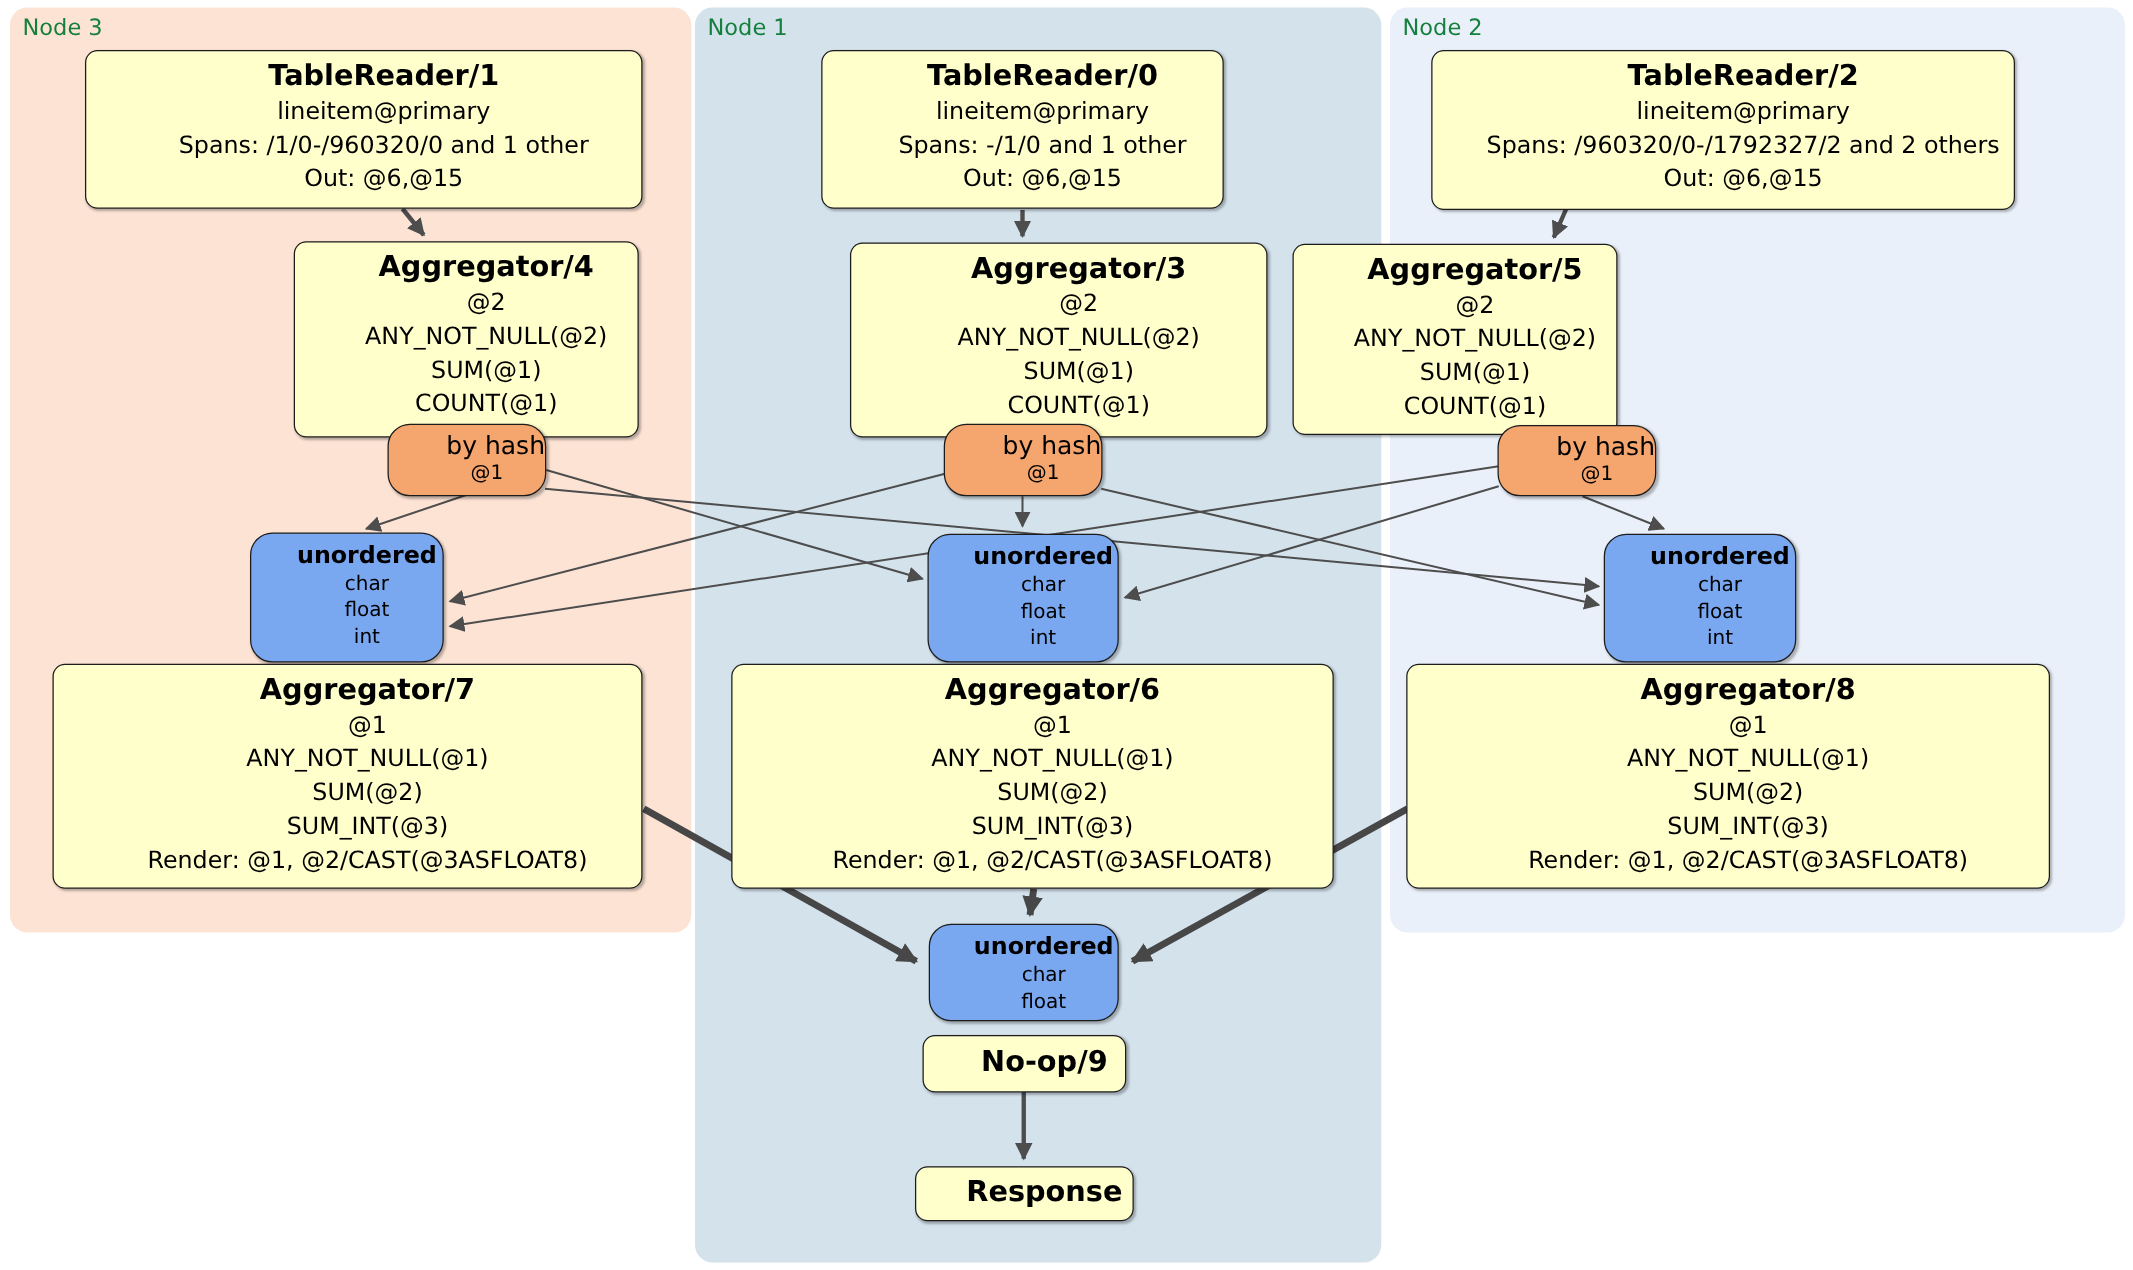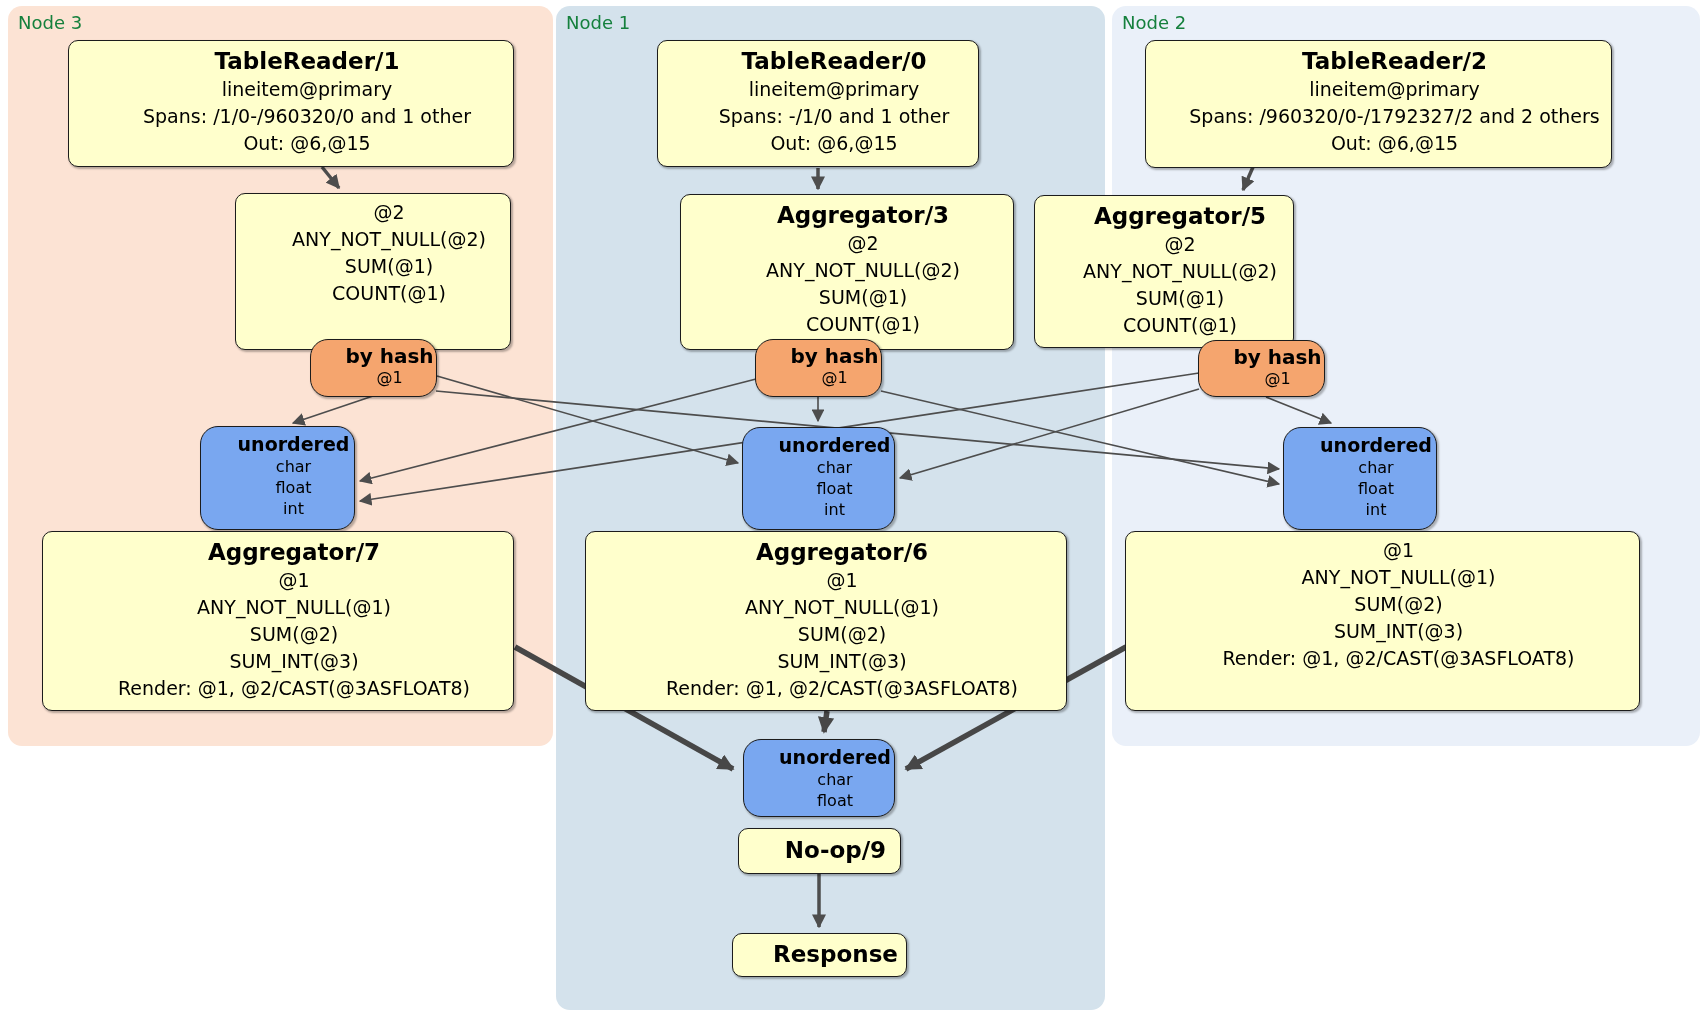--- a/index.html
+++ b/index.html
@@ -9,21 +9,21 @@
   }
   .region{position:absolute;border-radius:14px;z-index:0;}
   .region-label{position:absolute;left:10px;top:6px;font-size:18px;color:#15803d;}
   #edges{position:absolute;left:0;top:0;z-index:1;}
   .box{position:absolute;box-sizing:border-box;z-index:2;text-align:center;
        border:1.6px solid #1c1c1c;box-shadow:1.5px 1.5px 2px rgba(0,0,0,.28);padding-left:32px;}
   .ybox{background:#ffffcc;border-radius:10px;padding-top:5px;}
   .bt{font-size:23px;font-weight:bold;line-height:30px;white-space:nowrap;}
   .bl{font-size:19px;line-height:27px;white-space:nowrap;}
   .router{background:#f5a56e;border-radius:18px;padding-top:4px;}
-  .router .rt{font-size:20px;font-weight:bold;line-height:24px;}
+  .router .rt{font-size:20px;font-weight:normal;line-height:24px;text-align:right;}
   .router .rk{font-size:16px;line-height:19px;}
   .sync{background:#79a7f0;border-radius:18px;padding-top:6px;}
   .sync .st{font-size:19px;font-weight:bold;line-height:23px;}
   .sync .sl{font-size:16px;line-height:21px;}
   .minibox{background:#ffffcc;border-radius:10px;}
   .minibox .bt{line-height:42px;}
   .e{stroke:#4d4d4d;stroke-width:1.6;fill:none;}
   .m{stroke:#4d4d4d;stroke-width:3.5;fill:none;}
   .t{stroke:#474747;stroke-width:5.5;fill:none;}
 </style>
@@ -77,20 +77,21 @@
   </svg>
 
   <div class="box ybox" style="left:68px;top:40px;width:446px;height:127px">
     <div class="bt">TableReader/1</div>
     <div class="bl">lineitem@primary</div>
     <div class="bl">Spans: /1/0-/960320/0 and 1 other</div>
     <div class="bl">Out: @6,@15</div>
   </div>
 
   <div class="box ybox" style="left:235px;top:193px;width:276px;height:157px">
+    <div class="bt">Aggregator/4</div>
     <div class="bl">@2</div>
     <div class="bl">ANY_NOT_NULL(@2)</div>
     <div class="bl">SUM(@1)</div>
     <div class="bl">COUNT(@1)</div>
   </div>
 
   <div class="box router" style="left:310px;top:339px;width:127px;height:58px">
     <div class="rt">by hash</div>
     <div class="rk">@1</div>
   </div>
@@ -168,20 +169,21 @@
   </div>
 
   <div class="box sync" style="left:1283px;top:427px;width:154px;height:103px">
     <div class="st">unordered</div>
     <div class="sl">char</div>
     <div class="sl">float</div>
     <div class="sl">int</div>
   </div>
 
   <div class="box ybox" style="left:1125px;top:531px;width:515px;height:180px">
+    <div class="bt">Aggregator/8</div>
     <div class="bl">@1</div>
     <div class="bl">ANY_NOT_NULL(@1)</div>
     <div class="bl">SUM(@2)</div>
     <div class="bl">SUM_INT(@3)</div>
     <div class="bl">Render: @1, @2/CAST(@3ASFLOAT8)</div>
   </div>
 
   <div class="box sync" style="left:743px;top:739px;width:152px;height:78px">
     <div class="st">unordered</div>
     <div class="sl">char</div>

